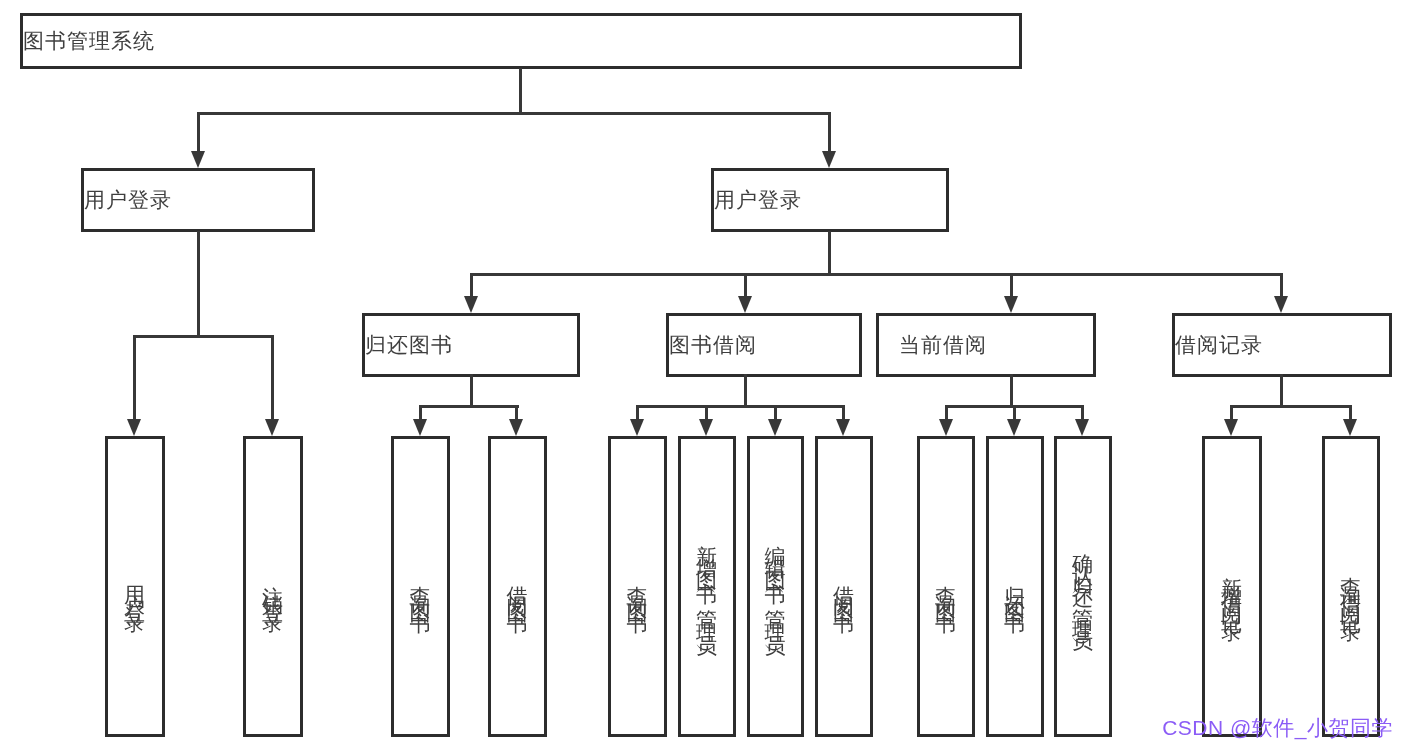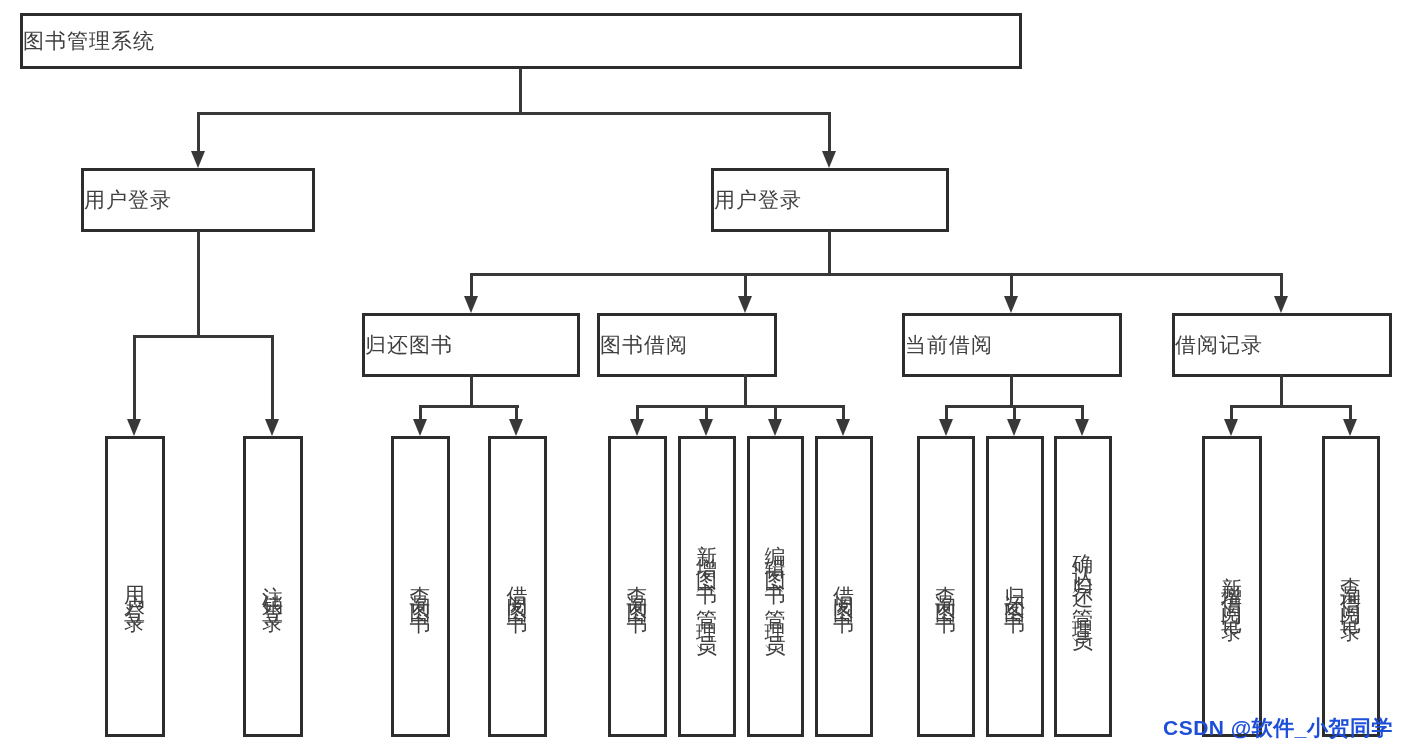--- a/index.html
+++ b/index.html
@@ -67,24 +67,24 @@
   <div class="v" style="left: 744px; top: 273px; height: 26px; background: rgb(56, 56, 56);"></div>
   <div class="ah" style="left: 738px; top: 296px; border-top-color: rgb(56, 56, 56);"></div>
   <div class="v" style="left: 1010px; top: 273px; height: 26px; background: rgb(56, 56, 56);"></div>
   <div class="ah" style="left: 1004px; top: 296px; border-top-color: rgb(56, 56, 56);"></div>
   <div class="v" style="left: 1280px; top: 273px; height: 26px; background: rgb(56, 56, 56);"></div>
   <div class="ah" style="left: 1274px; top: 296px; border-top-color: rgb(56, 56, 56);"></div>
 
   <div class="node" style="left: 362px; top: 313px; width: 218px; height: 64px; border-color: rgb(45, 45, 45); color: rgb(63, 63, 63);">
     <span>归还图书</span>
   </div>
-  <div class="node" style="left: 597px; top: 313px; width: 180px; height: 64px; border-color: rgb(45, 45, 45); color: rgb(63, 63, 63);">
+  <div class="node" style="left: 666px; top: 313px; width: 196px; height: 64px; border-color: rgb(45, 45, 45); color: rgb(63, 63, 63);">
     <span>图书借阅</span>
   </div>
-  <div class="node" style="left: 902px; top: 313px; width: 220px; height: 64px; border-color: rgb(45, 45, 45); color: rgb(63, 63, 63);">
+  <div class="node" style="left: 876px; top: 313px; width: 220px; height: 64px; border-color: rgb(45, 45, 45); color: rgb(63, 63, 63); padding-left: 20px;">
     <span>当前借阅</span>
   </div>
   <div class="node" style="left: 1172px; top: 313px; width: 220px; height: 64px; border-color: rgb(45, 45, 45); color: rgb(63, 63, 63);">
     <span>借阅记录</span>
   </div>
 
   <div class="v" style="left: 470px; top: 374px; height: 33px; background: rgb(56, 56, 56);"></div>
   <div class="h" style="left: 419px; top: 405px; width: 100px; background: rgb(56, 56, 56);"></div>
   <div class="v" style="left: 419px; top: 405px; height: 16px; background: rgb(56, 56, 56);"></div>
   <div class="ah" style="left: 413px; top: 419px; border-top-color: rgb(56, 56, 56);"></div>
@@ -155,15 +155,15 @@
     <span>确认归还（管理员）</span>
   </div>
 
   <div class="vnode" style="left: 1202px; top: 436px; width: 60px; height: 301px; border-color: rgb(45, 45, 45); color: rgb(63, 63, 63);">
     <span>新增借阅记录</span>
   </div>
   <div class="vnode" style="left: 1322px; top: 436px; width: 58px; height: 301px; border-color: rgb(45, 45, 45); color: rgb(63, 63, 63);">
     <span>查询借阅记录</span>
   </div>
 
-  <div class="watermark" style="color: #1d4ed8; font-weight: bold;">CSDN @软件_小贺同学</div>
+  <div class="watermark" style="color: #8b5cf6;">CSDN @软件_小贺同学</div>
 
 </div>
 
 </body></html>

